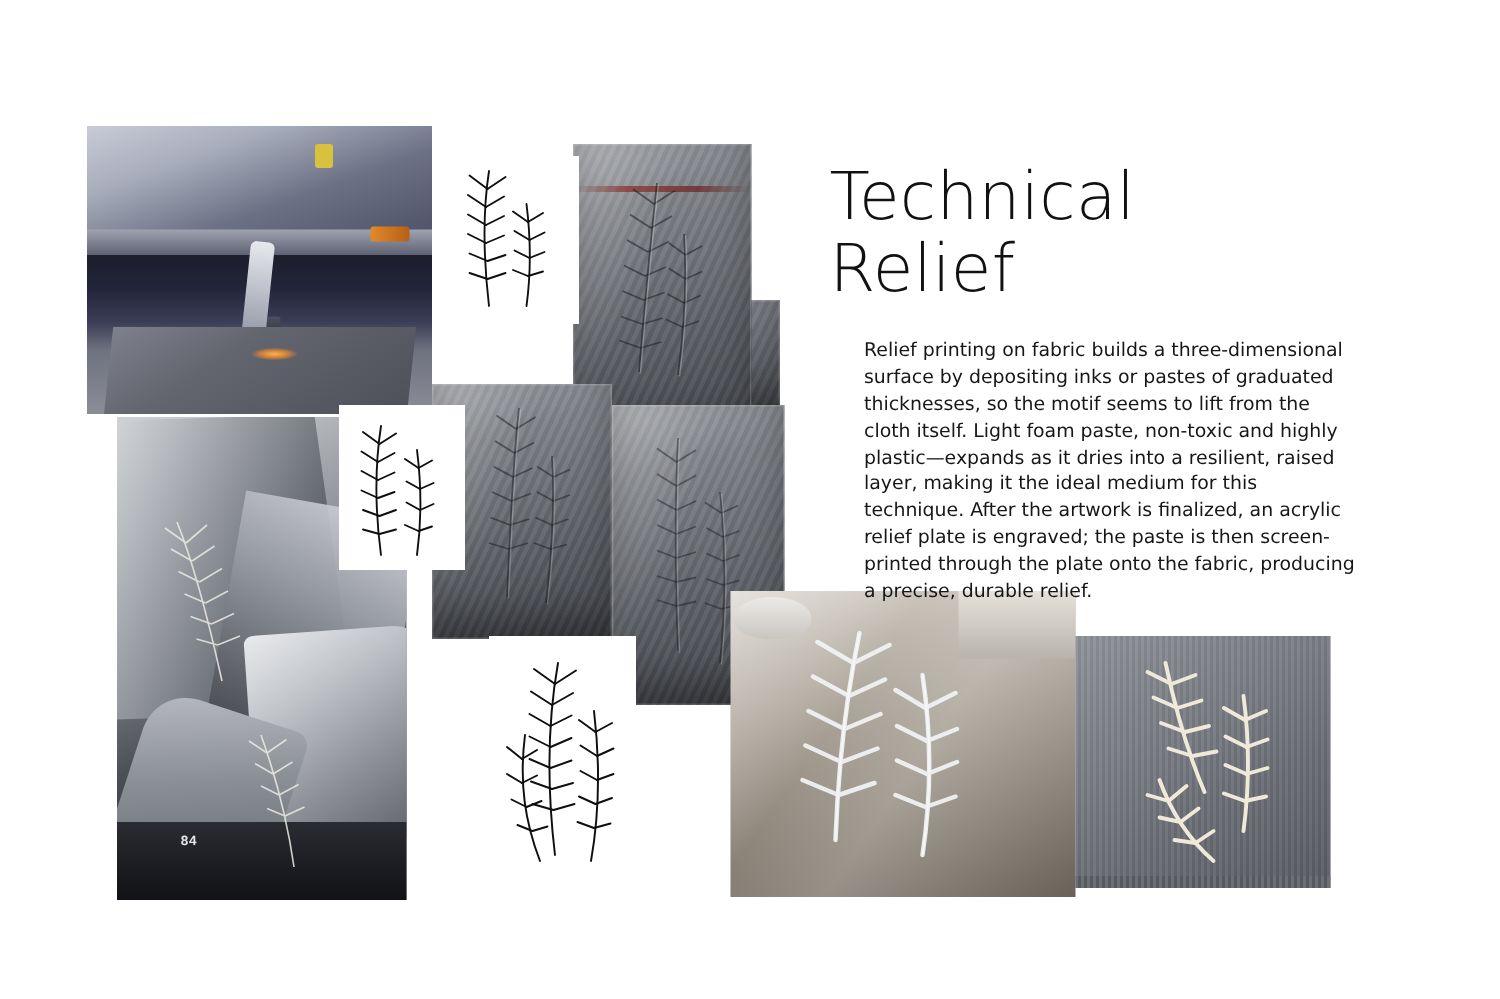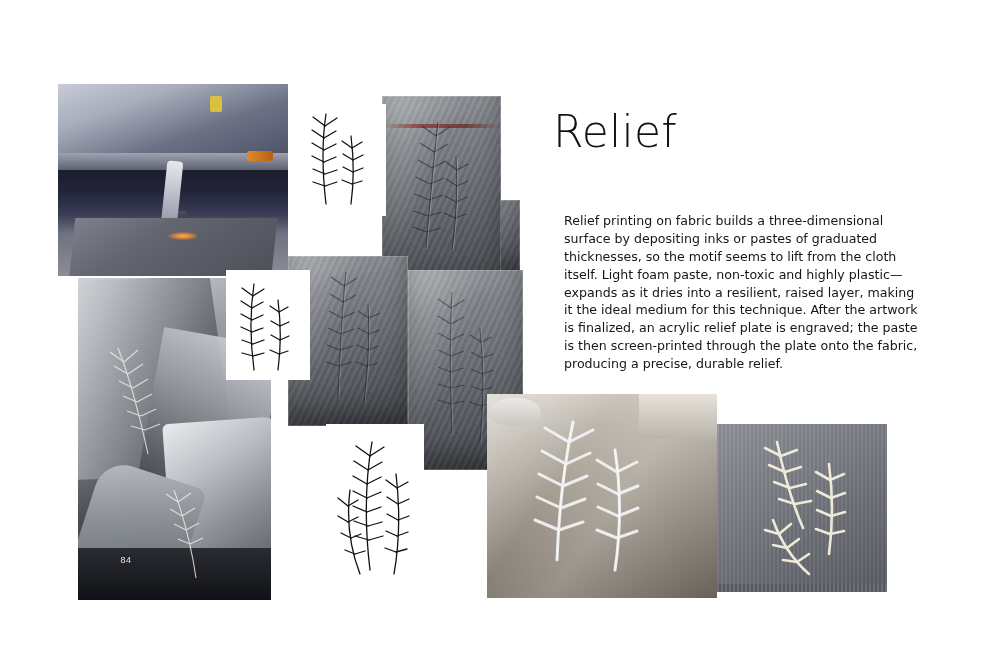--- a/index.html
+++ b/index.html
@@ -74,20 +74,21 @@
   #img-laser .ylw {
     position: absolute; left: 66%; top: 6%; width: 12px; height: 16px;
     background: #d8c23d; border-radius: 2px;
   }
 
   
   #img-garment {
     left: 78px; top: 278px; width: 193px; height: 322px;
     background:
       linear-gradient(160deg, #cfd2d6 0%, #9fa3a8 22%, #75797f 45%, #4a4d53 62%, #2b2d33 82%, #17181c 100%);
+    font-weight: bold;
   }
   #img-garment .drape {
     position: absolute; left: -10%; top: 0; width: 85%; height: 62%;
     background: linear-gradient(120deg,#e4e6e9 0%,#b9bcc1 25%,#80848b 55%,#50535a 80%,#34363c 100%);
     transform: rotate(-8deg) skewY(6deg);
     opacity: .97;
   }
   #img-garment .drape2 {
     position: absolute; left: 36%; top: 18%; width: 62%; height: 58%;
     background: linear-gradient(200deg,#d7dade 0%,#9b9fa6 35%,#5d6067 70%,#303237 100%);
@@ -198,21 +199,21 @@
     font-size: 44px;
     line-height: 1.08;
     letter-spacing: .2px;
     color: #111111;
   }
   #body-block {
     position: absolute;
     left: 564px; top: 212px; width: 355px;
   }
   #body-block p {
-    margin: 0;
+    margin: 12px;
     font-family: "DejaVu Sans", sans-serif;
     font-size: 12.6px;
     line-height: 1.42;
     color: #161616;
     text-align: left;
   }
 </style>
 </head>
 <body>
 
@@ -384,20 +385,21 @@
         <path d="M71 64 L60 56 M72 80 L61 73 M72 96 L61 90 M71 112 L60 107 M70 128 L59 124"></path>
         <path d="M71 64 L82 58 M72 80 L83 75 M72 96 L83 92 M71 112 L82 108 M70 128 L81 125"></path>
         <path d="M24 66 C20 98 24 124 34 150"></path>
         <path d="M22 82 L12 74 M22 98 L12 92 M25 114 L15 109 M29 130 L19 126"></path>
         <path d="M22 82 L32 76 M22 98 L32 93 M25 114 L35 110 M29 130 L39 127"></path>
       </g>
     </svg>
   </div>
 
   <div id="title-block">
+    <div class="title-line">Technical</div>
     <div class="title-line">Relief</div>
   </div>
 
   <div id="body-block">
     <p>Relief printing on fabric builds a three-dimensional surface by depositing inks or pastes of graduated thicknesses, so the motif seems to lift from the cloth itself. Light foam paste, non-toxic and highly plastic—expands as it dries into a resilient, raised layer, making it the ideal medium for this technique. After the artwork is finalized, an acrylic relief plate is engraved; the paste is then screen-printed through the plate onto the fabric, producing a precise, durable relief.</p>
   </div>
 
 </div>
 
 </body></html>

